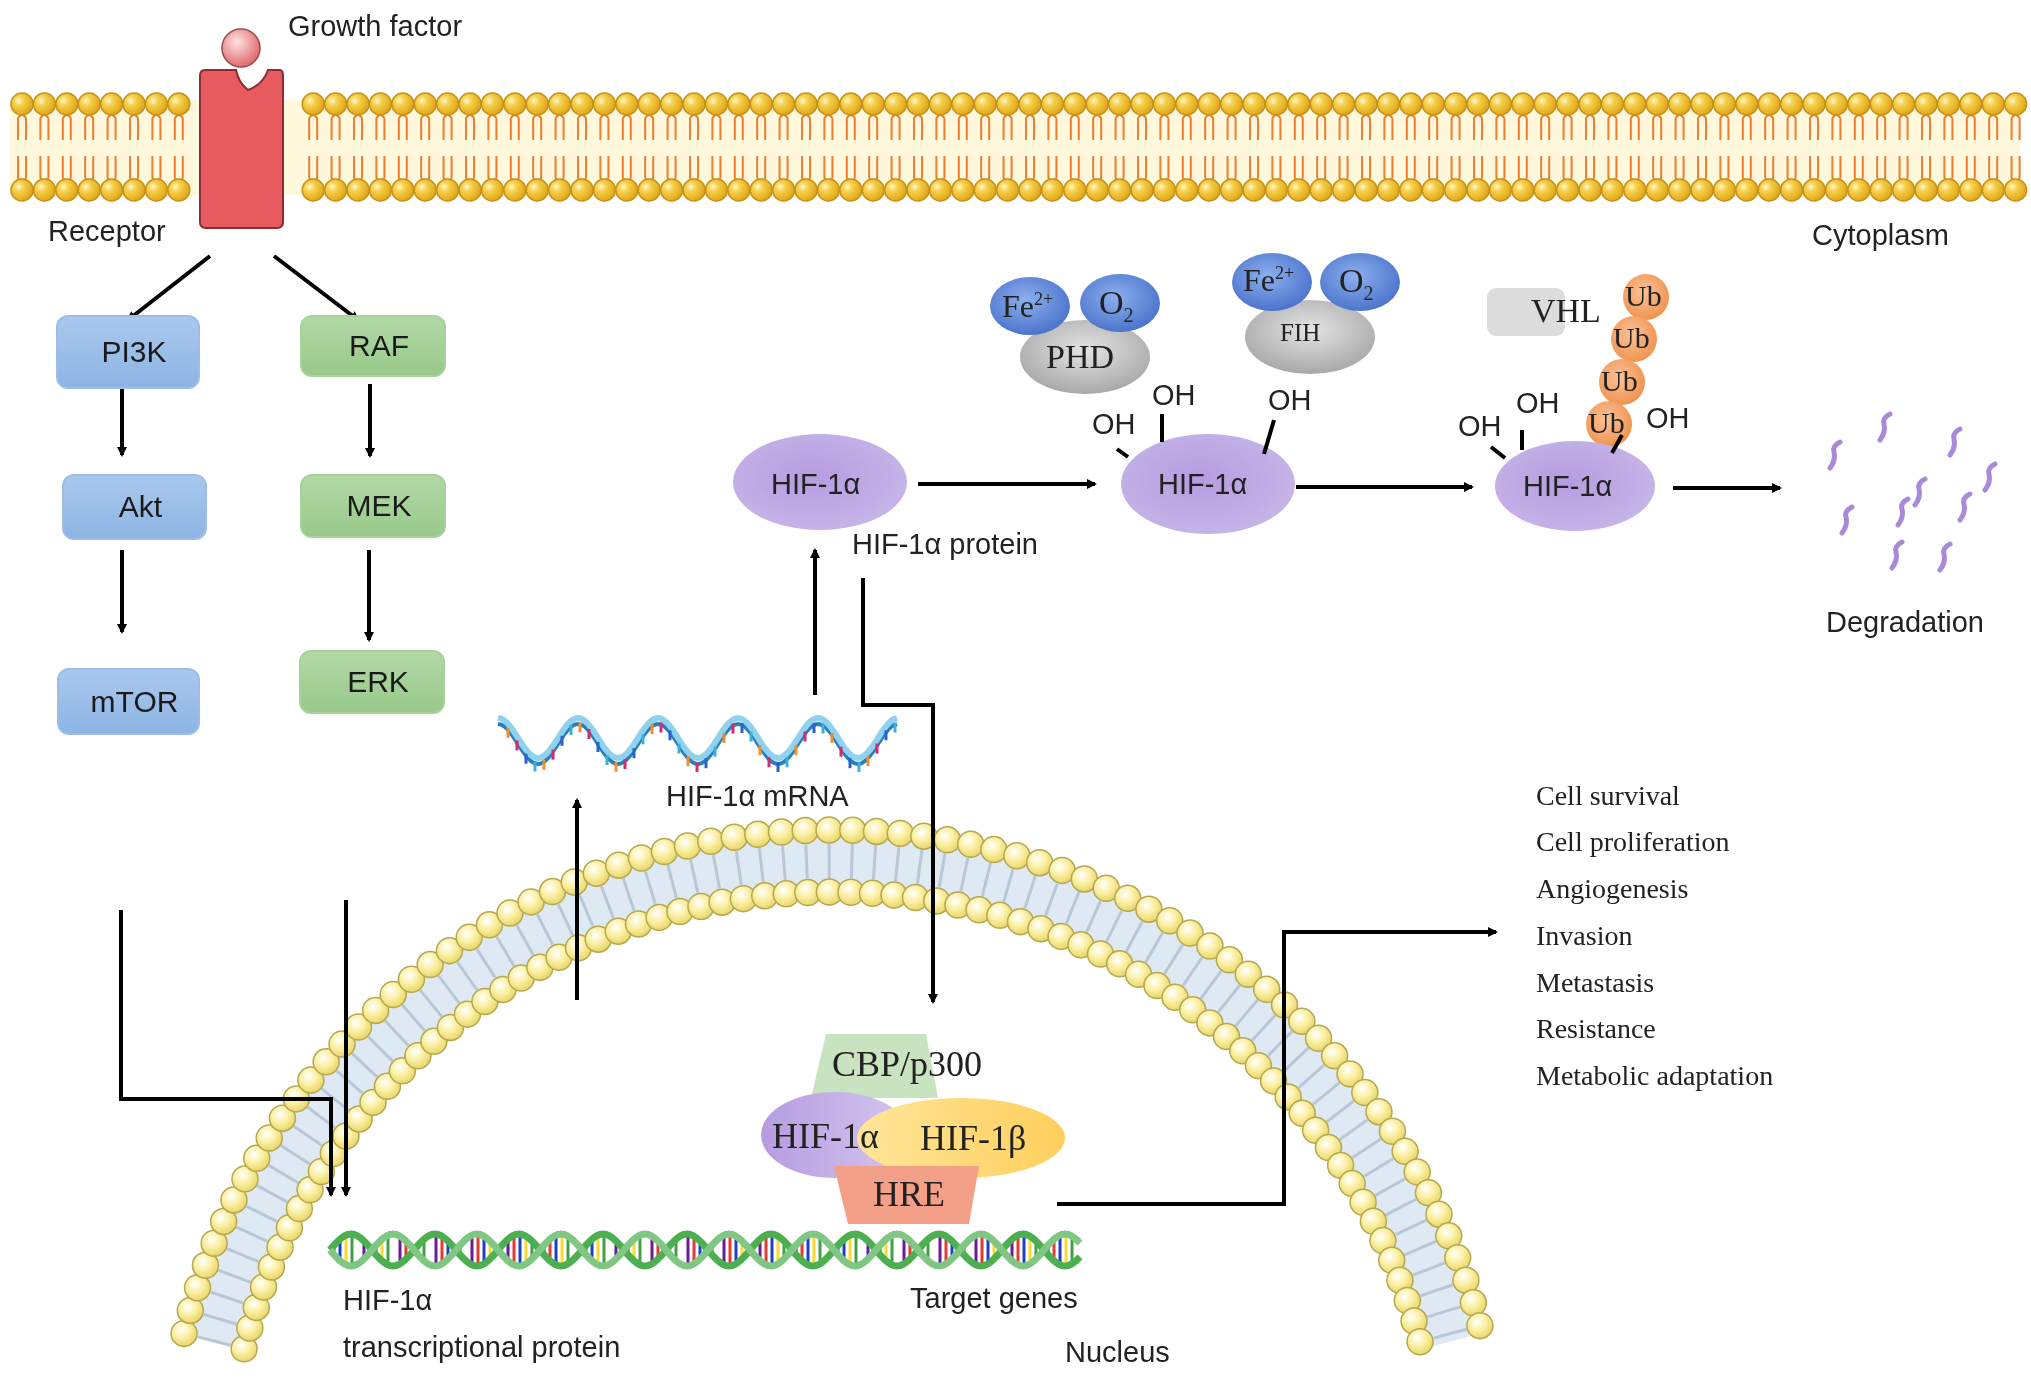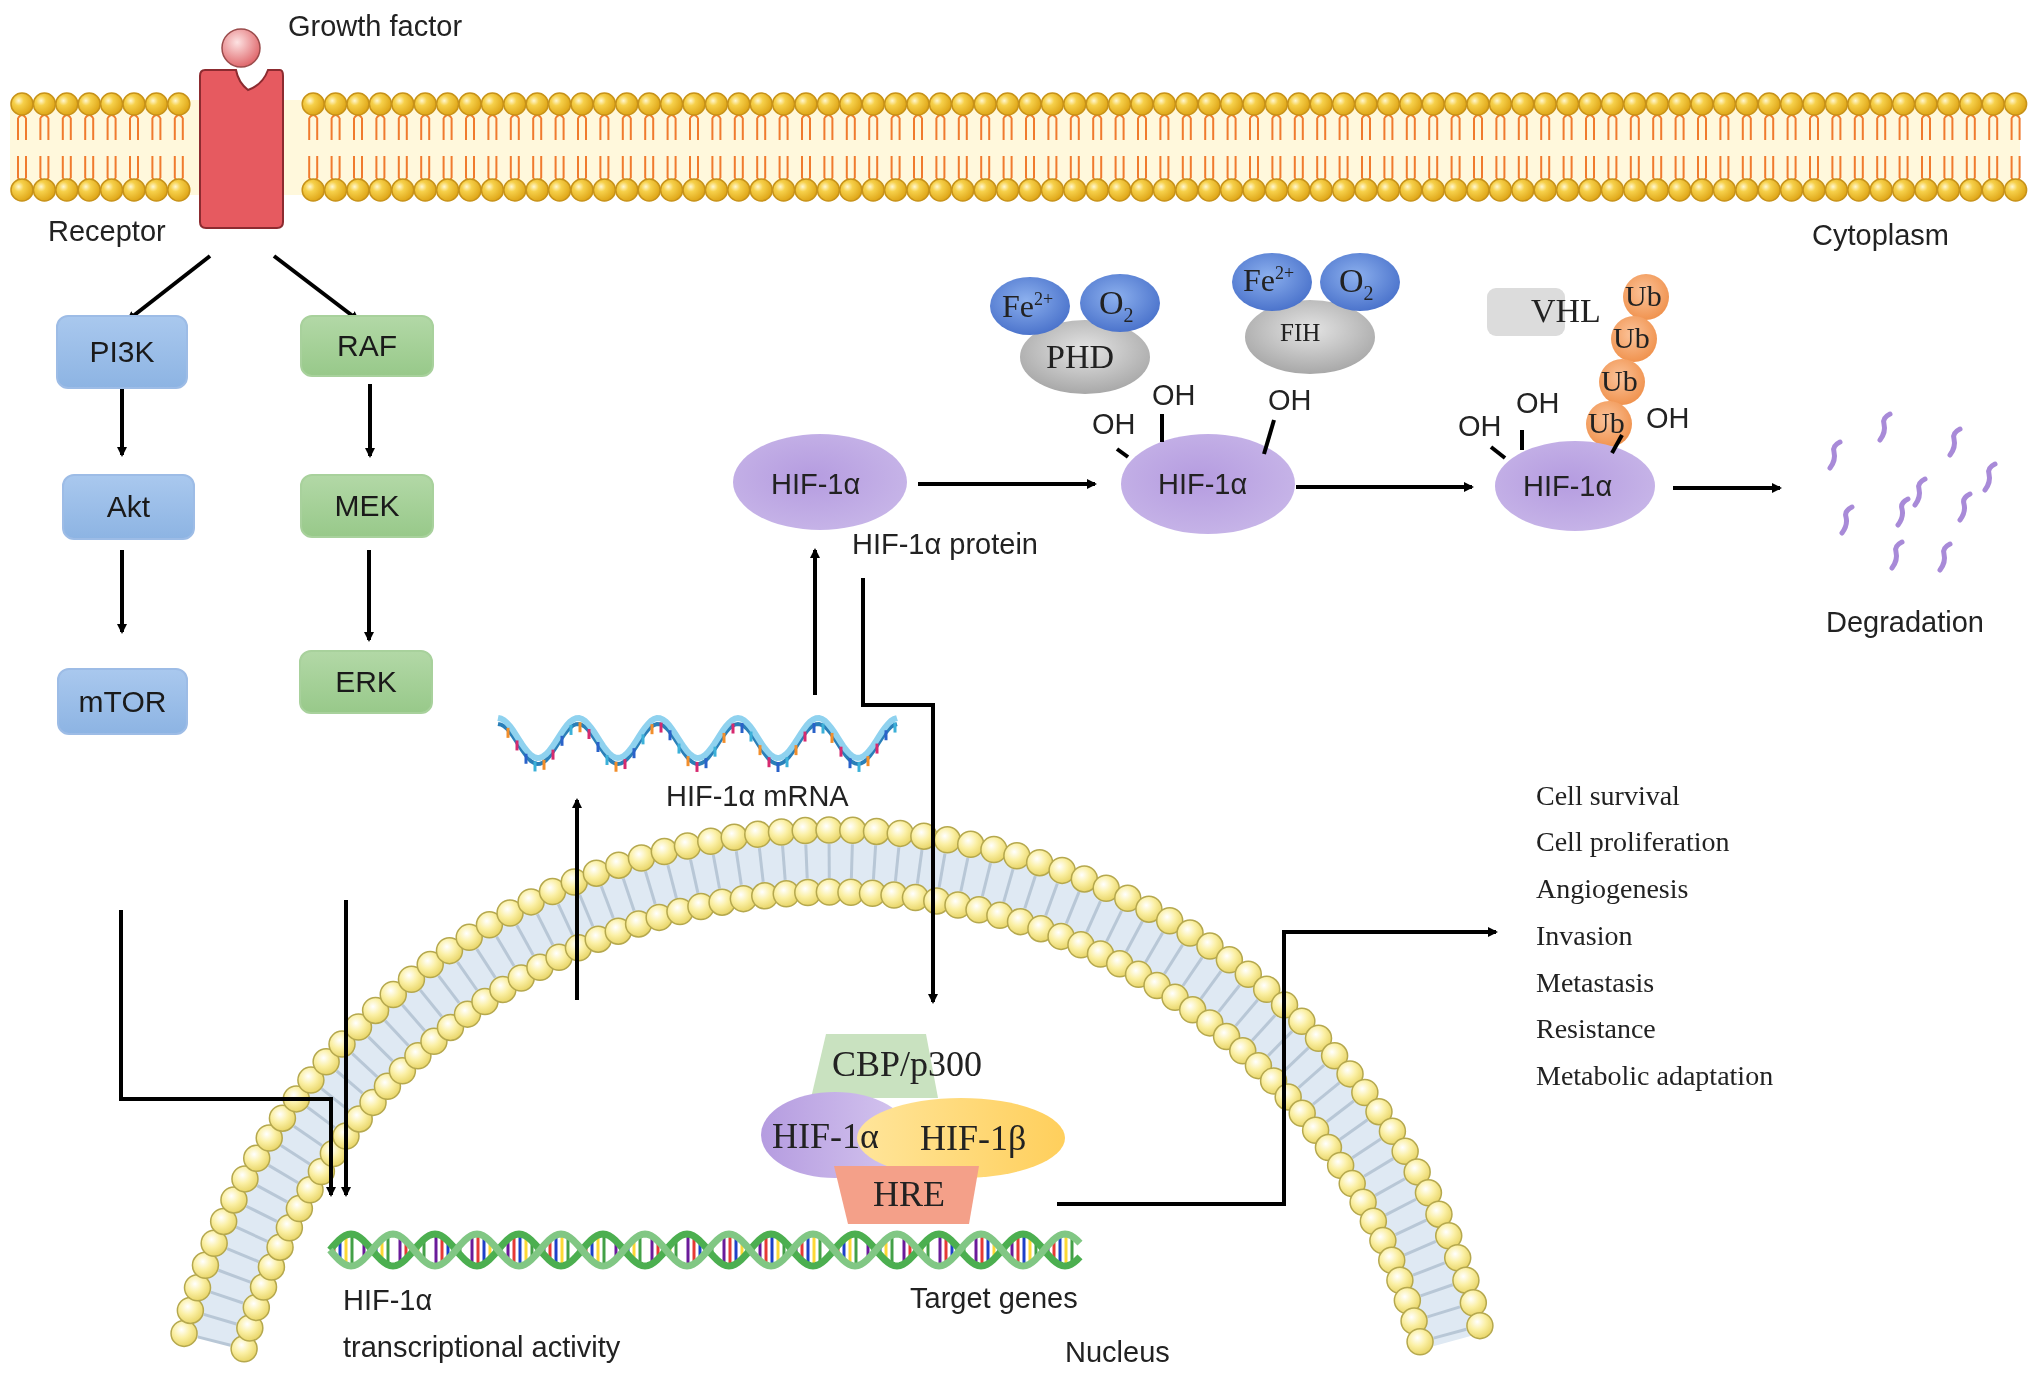--- a/index.html
+++ b/index.html
@@ -1,21 +1,21 @@
 <!DOCTYPE html>
 <html><head>
 <meta charset="utf-8">
 <style>
   html, body { margin:0; padding:0; background:#ffffff; }
   body { width:2031px; height:1383px; position:relative; overflow:hidden;
          font-family:"Liberation Sans", sans-serif; color:#1a1a1a; }
   #stage { position:absolute; left:0; top:0; width:2031px; height:1383px; }
   .lbl { position:absolute; font-family:"Liberation Sans", sans-serif; font-size:29px; color:#222; white-space:nowrap; line-height:1; }
   .box { position:absolute; border-radius:12px; display:flex; align-items:center; justify-content:center;
-         font-family:"Liberation Sans", sans-serif; font-size:30px; color:#1a1a1a; }
+         font-family:"Liberation Sans", sans-serif; font-size:30px; color:#1a1a1a;padding-left:12px; }
   .blue { background:linear-gradient(#a9c8ee,#8db4e3); border:2px solid #9dbce6; }
   .green { background:linear-gradient(#b2d8a6,#98c98a); border:2px solid #a8d19c; }
   .serif { font-family:"Liberation Serif", serif; }
   .outcome { position:absolute; left:1536px; font-size:28px; color:#222; font-family:Liberation Serif, serif; white-space:nowrap;text-align:right; }
 </style>
 </head>
 <body>
 
 <div id="stage">
 <svg id="svg" width="2031" height="1383" viewBox="0 0 2031 1383" xmlns="http://www.w3.org/2000/svg">
@@ -940,21 +940,21 @@
 
 <div class="lbl serif" style="left:832px;top:1046px;font-size:36px;">CBP/p300</div>
 <div class="lbl serif" style="left:772px;top:1118px;font-size:36px;">HIF-1α</div>
 <div class="lbl serif" style="left:920px;top:1120px;font-size:36px;">HIF-1β</div>
 <div class="lbl serif" style="left:873px;top:1176px;font-size:36px;">HRE</div>
 
 <div class="lbl" style="left:910px;top:1284px;">Target genes</div>
 <div class="lbl" style="left:1065px;top:1338px;">Nucleus</div>
 
 <div class="lbl" style="left:343px;top:1286px;">HIF-1α</div>
-<div class="lbl" style="left:343px;top:1333px;">transcriptional activity</div>
+<div class="lbl" style="left:343px;top:1333px;">transcriptional protein</div>
 
 
 <div>
   <div class="outcome" style="top:780px;">Cell survival</div>
   <div class="outcome" style="top:826px;">Cell proliferation</div>
   <div class="outcome" style="top:873px;">Angiogenesis</div>
   <div class="outcome" style="top:920px;">Invasion</div>
   <div class="outcome" style="top:967px;">Metastasis</div>
   <div class="outcome" style="top:1013px;">Resistance</div>
   <div class="outcome" style="top:1060px;">Metabolic adaptation</div>

